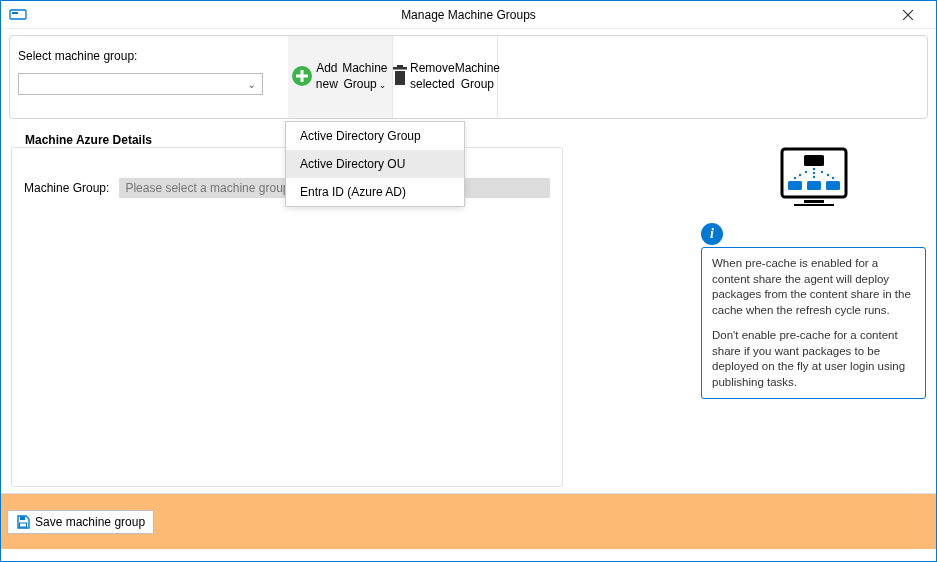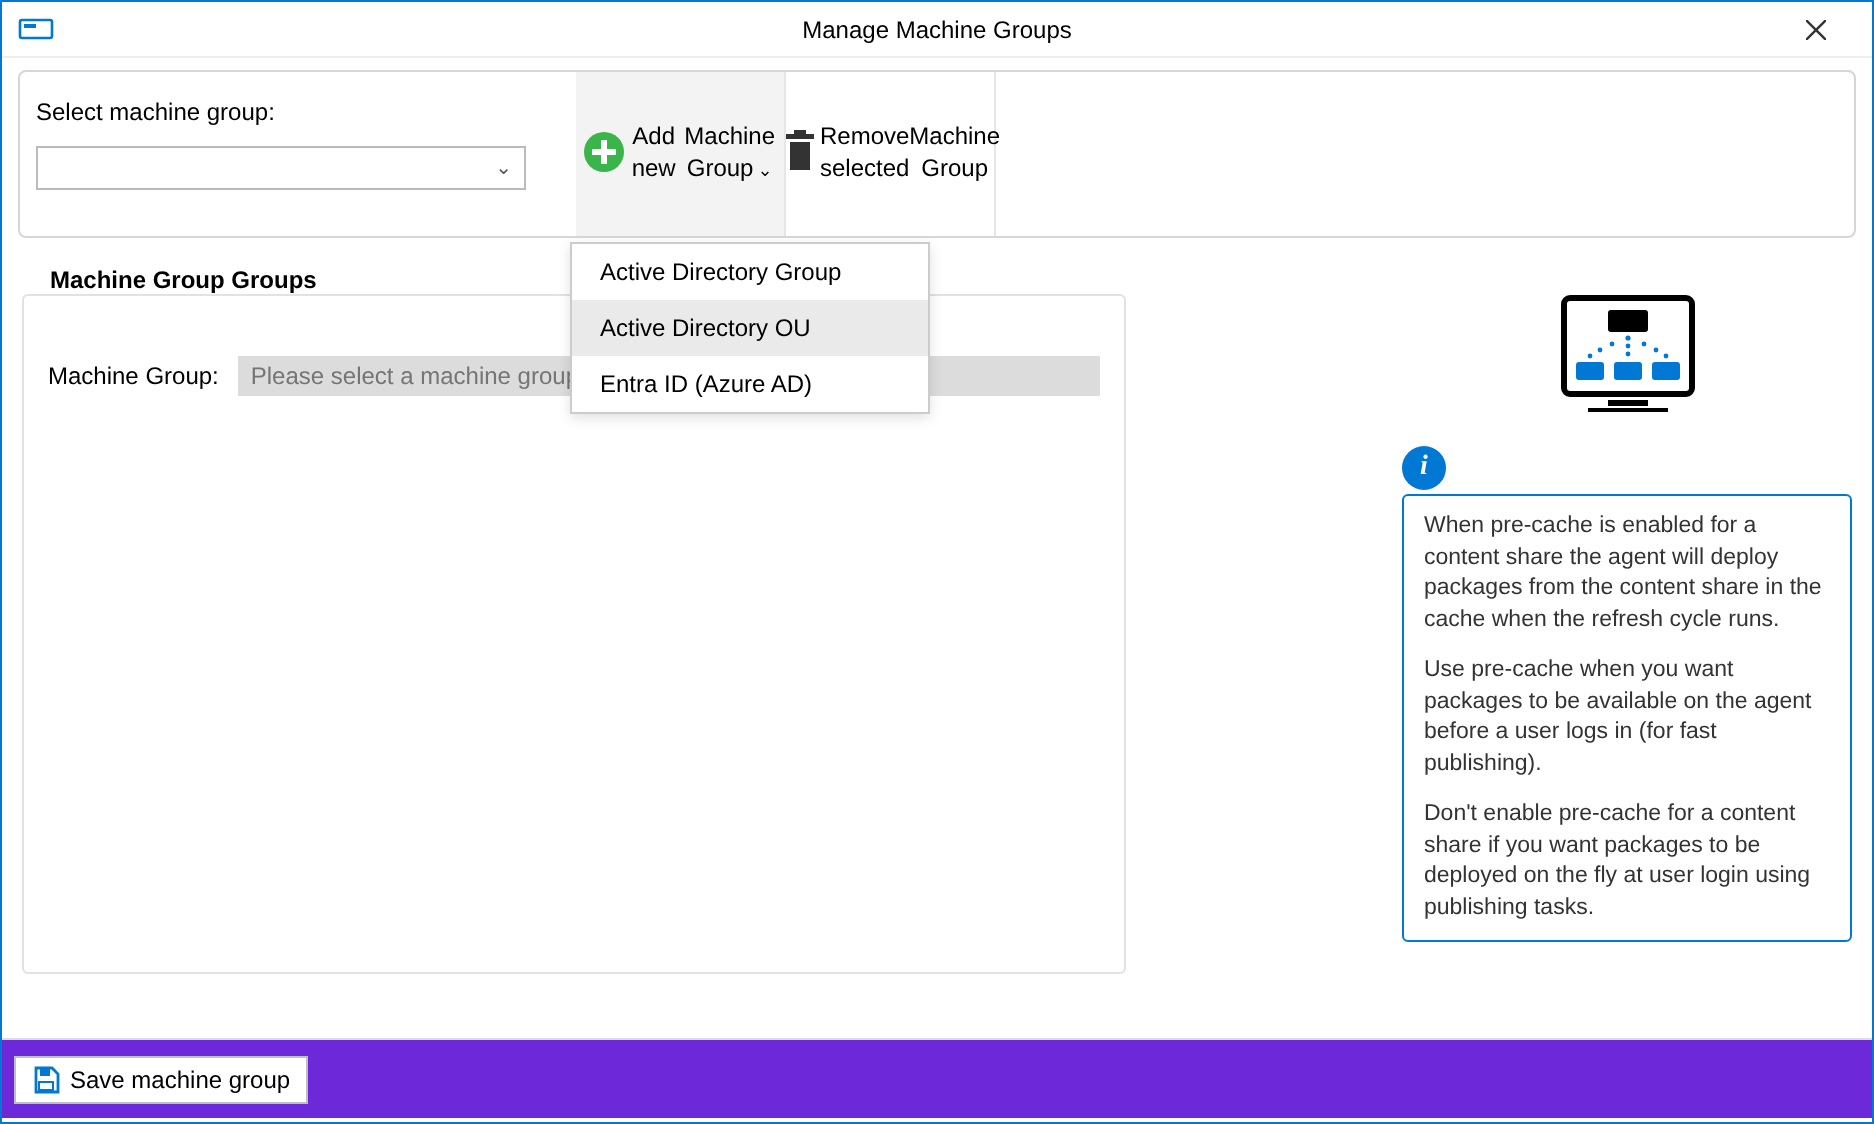--- a/index.html
+++ b/index.html
@@ -152,23 +152,23 @@
       border-radius: 3px;
       padding: 8px 10px;
       font-size: 11.5px;
       color: #333;
       line-height: 1.35;
     }
     .info-box p { margin-bottom: 10px; }
     .info-box p:last-child { margin-bottom: 0; }
     .footer {
       position: absolute;
-      left: 0; right: 0; bottom: 2px;
-      height: 40px;
-      background: #6d28d9;
+      left: 0; right: 0; bottom: 12px;
+      height: 56px;
+      background: #fdba74;
       display: flex;
       align-items: center;
       padding: 0 6px;
       border-top: 1px solid #ddd;
     }
     .save-btn {
       background: #fff;
       border: 1px solid #bfbfbf;
       padding: 4px 8px;
       display: flex;
@@ -256,21 +256,21 @@
   </div>
   <div class="mi hover">
     <span>Active Directory OU</span>
   </div>
   <div class="mi">
     <span>Entra ID (Azure AD)</span>
   </div>
 </div>
 
 <div class="content">
-  <span class="fieldset-label">Machine Group Groups</span>
+  <span class="fieldset-label">Machine Azure Details</span>
   <div class="details-box">
     <div class="mg-row">
       <label>Machine Group:</label>
       <input class="mg-input" type="text" readonly="" placeholder="Please select a machine group" style="">
     </div>
   </div>
 
   <div class="info-col">
     <div class="diagram">
       <svg width="100" height="70" viewBox="0 0 100 70">
@@ -290,21 +290,20 @@
         <circle cx="58" cy="27" r="1.2" fill="#0078d4"></circle>
           <circle cx="64" cy="30" r="1.2" fill="#0078d4"></circle>
           <circle cx="69" cy="33" r="1.2" fill="#0078d4"></circle>
       </svg>
     </div>
     <div class="info-icon-wrap">
       <div class="info-icon">i</div>
     </div>
     <div class="info-box">
       <p>When pre-cache is enabled for a content share the agent will deploy packages from the content share in the cache when the refresh cycle runs.</p>
-      <p>Use pre-cache when you want packages to be available on the agent before a user logs in (for fast publishing).</p>
       <p>Don't enable pre-cache for a content share if you want packages to be deployed on the fly at user login using publishing tasks.</p>
     </div>
   </div>
 </div>
 
 <div class="footer">
   <button class="save-btn">
     <svg width="14" height="14" viewBox="0 0 14 14">
       <path d="M2 1 h8 l3 3 v9 h-11 z" fill="none" stroke="#0078d4" stroke-width="1.4"></path>
       <rect x="4" y="1.5" width="5" height="3.5" fill="#0078d4"></rect>

